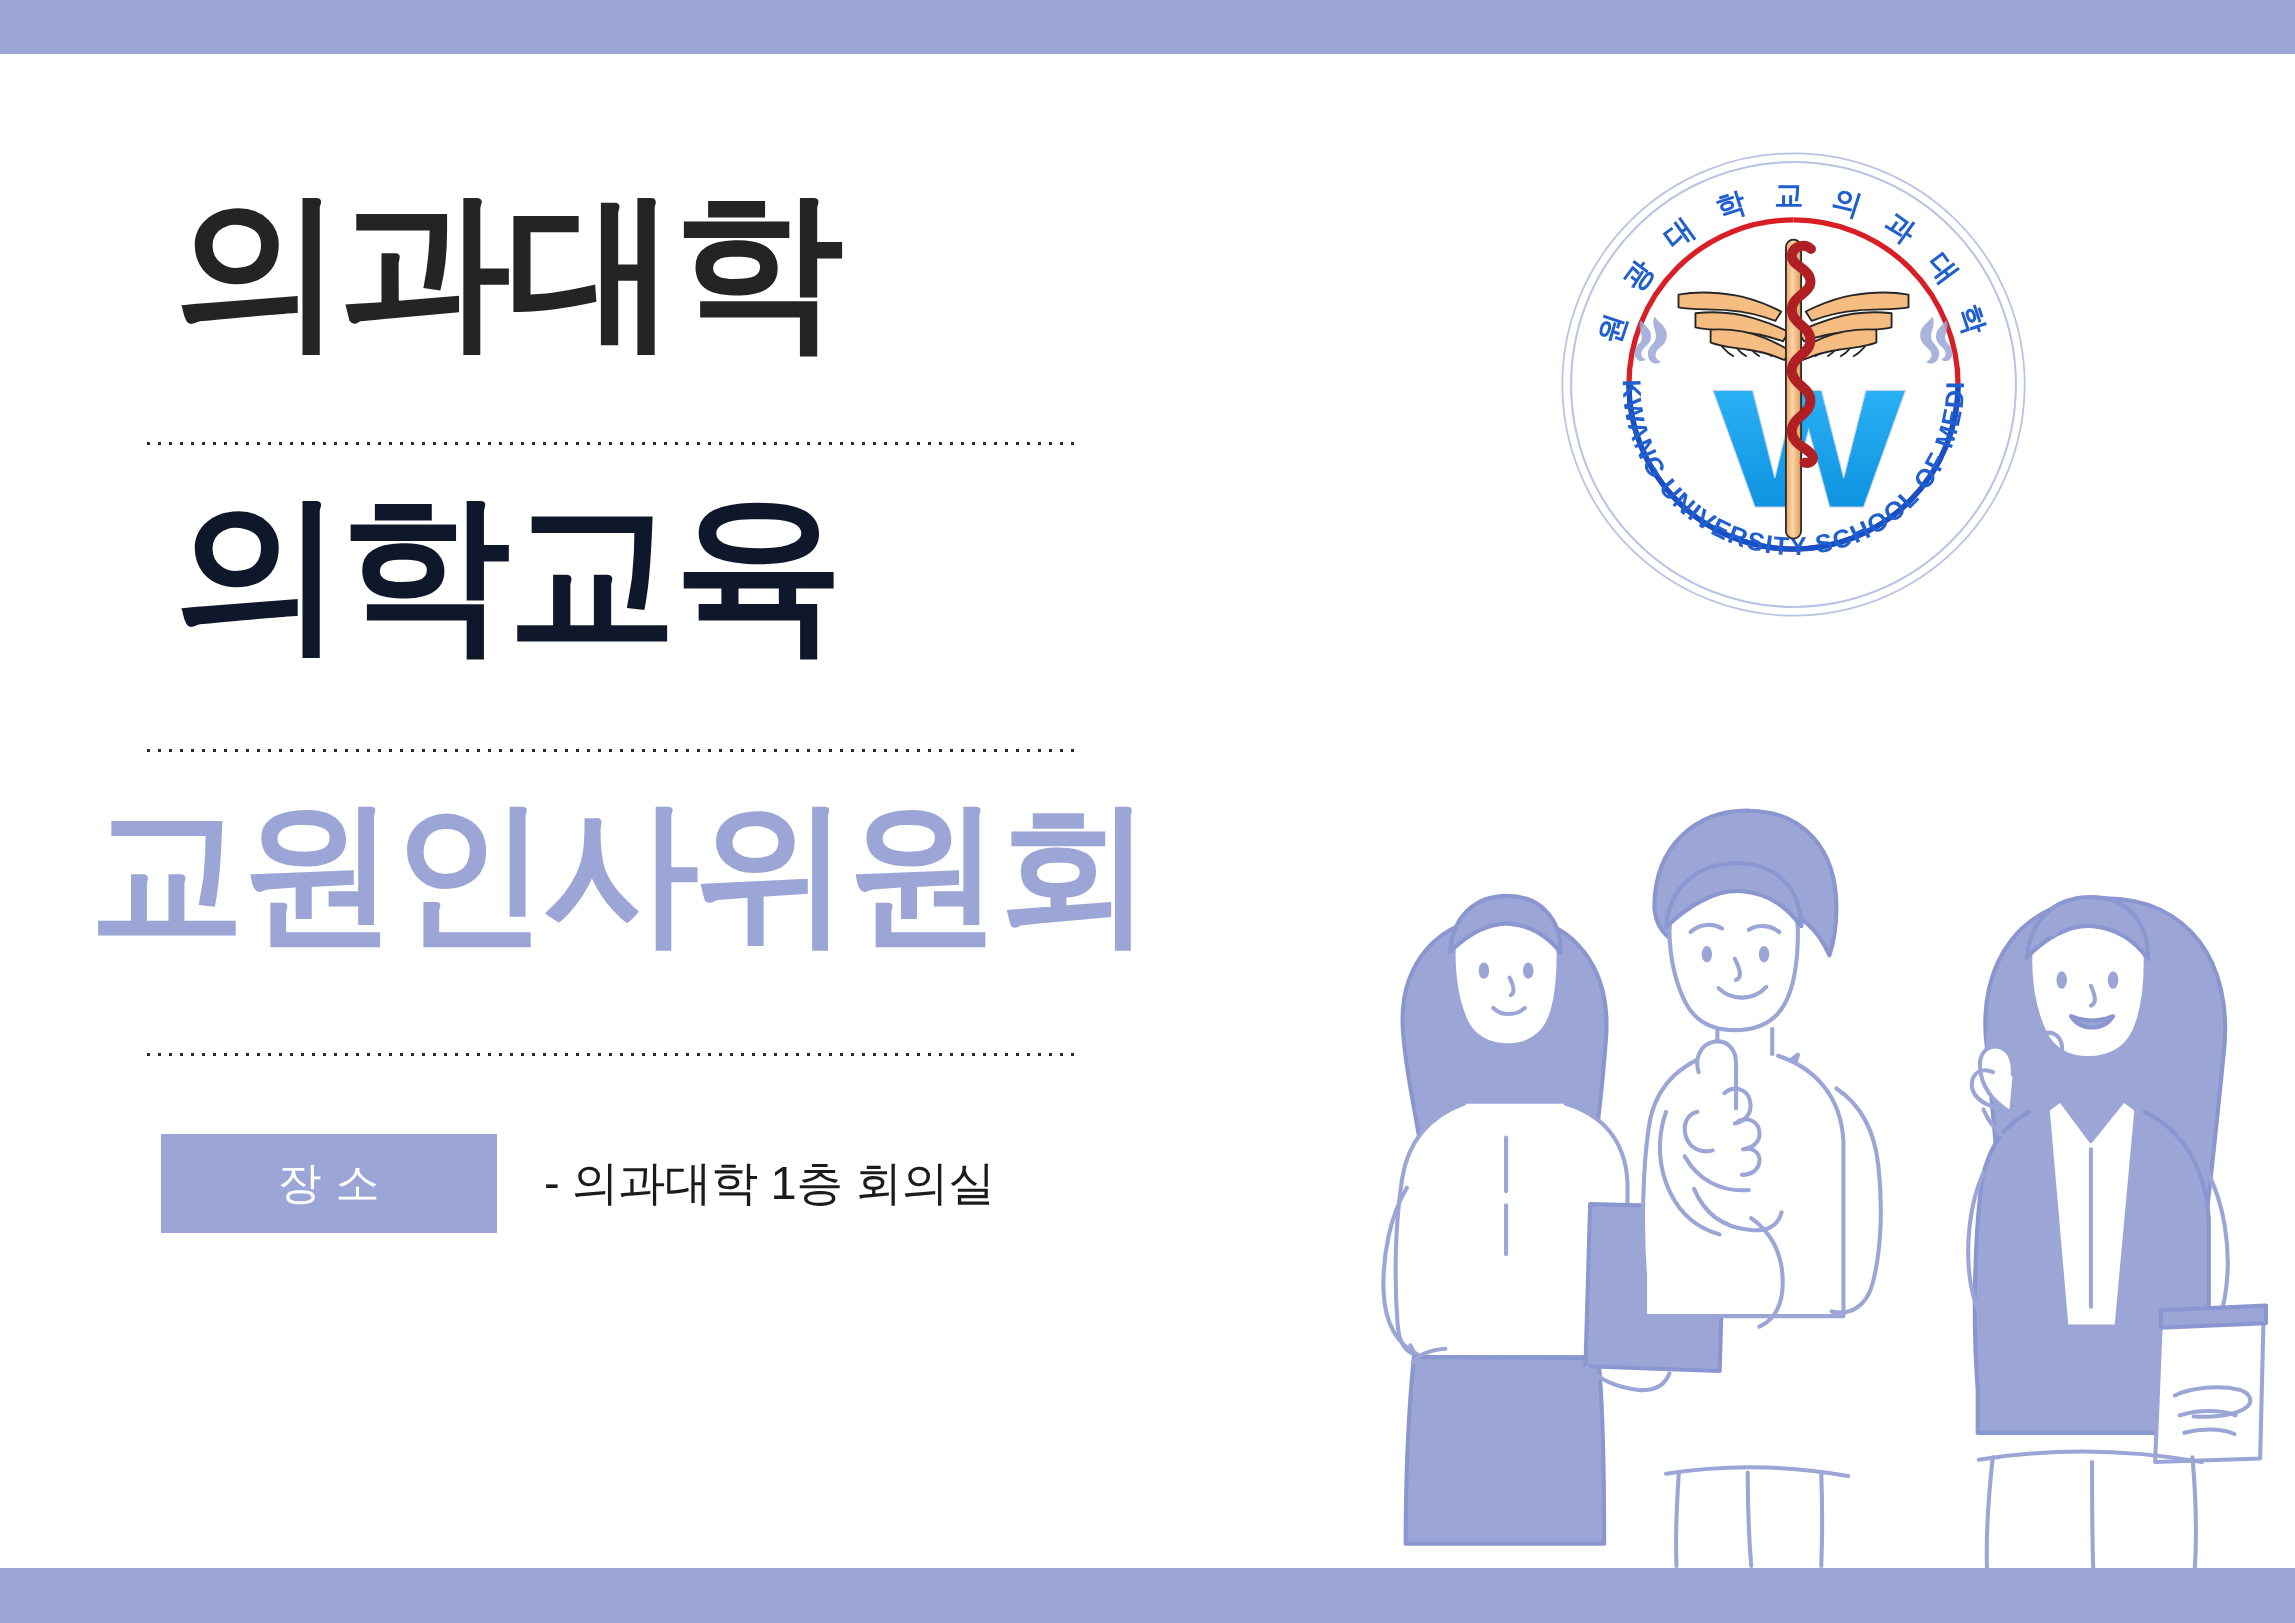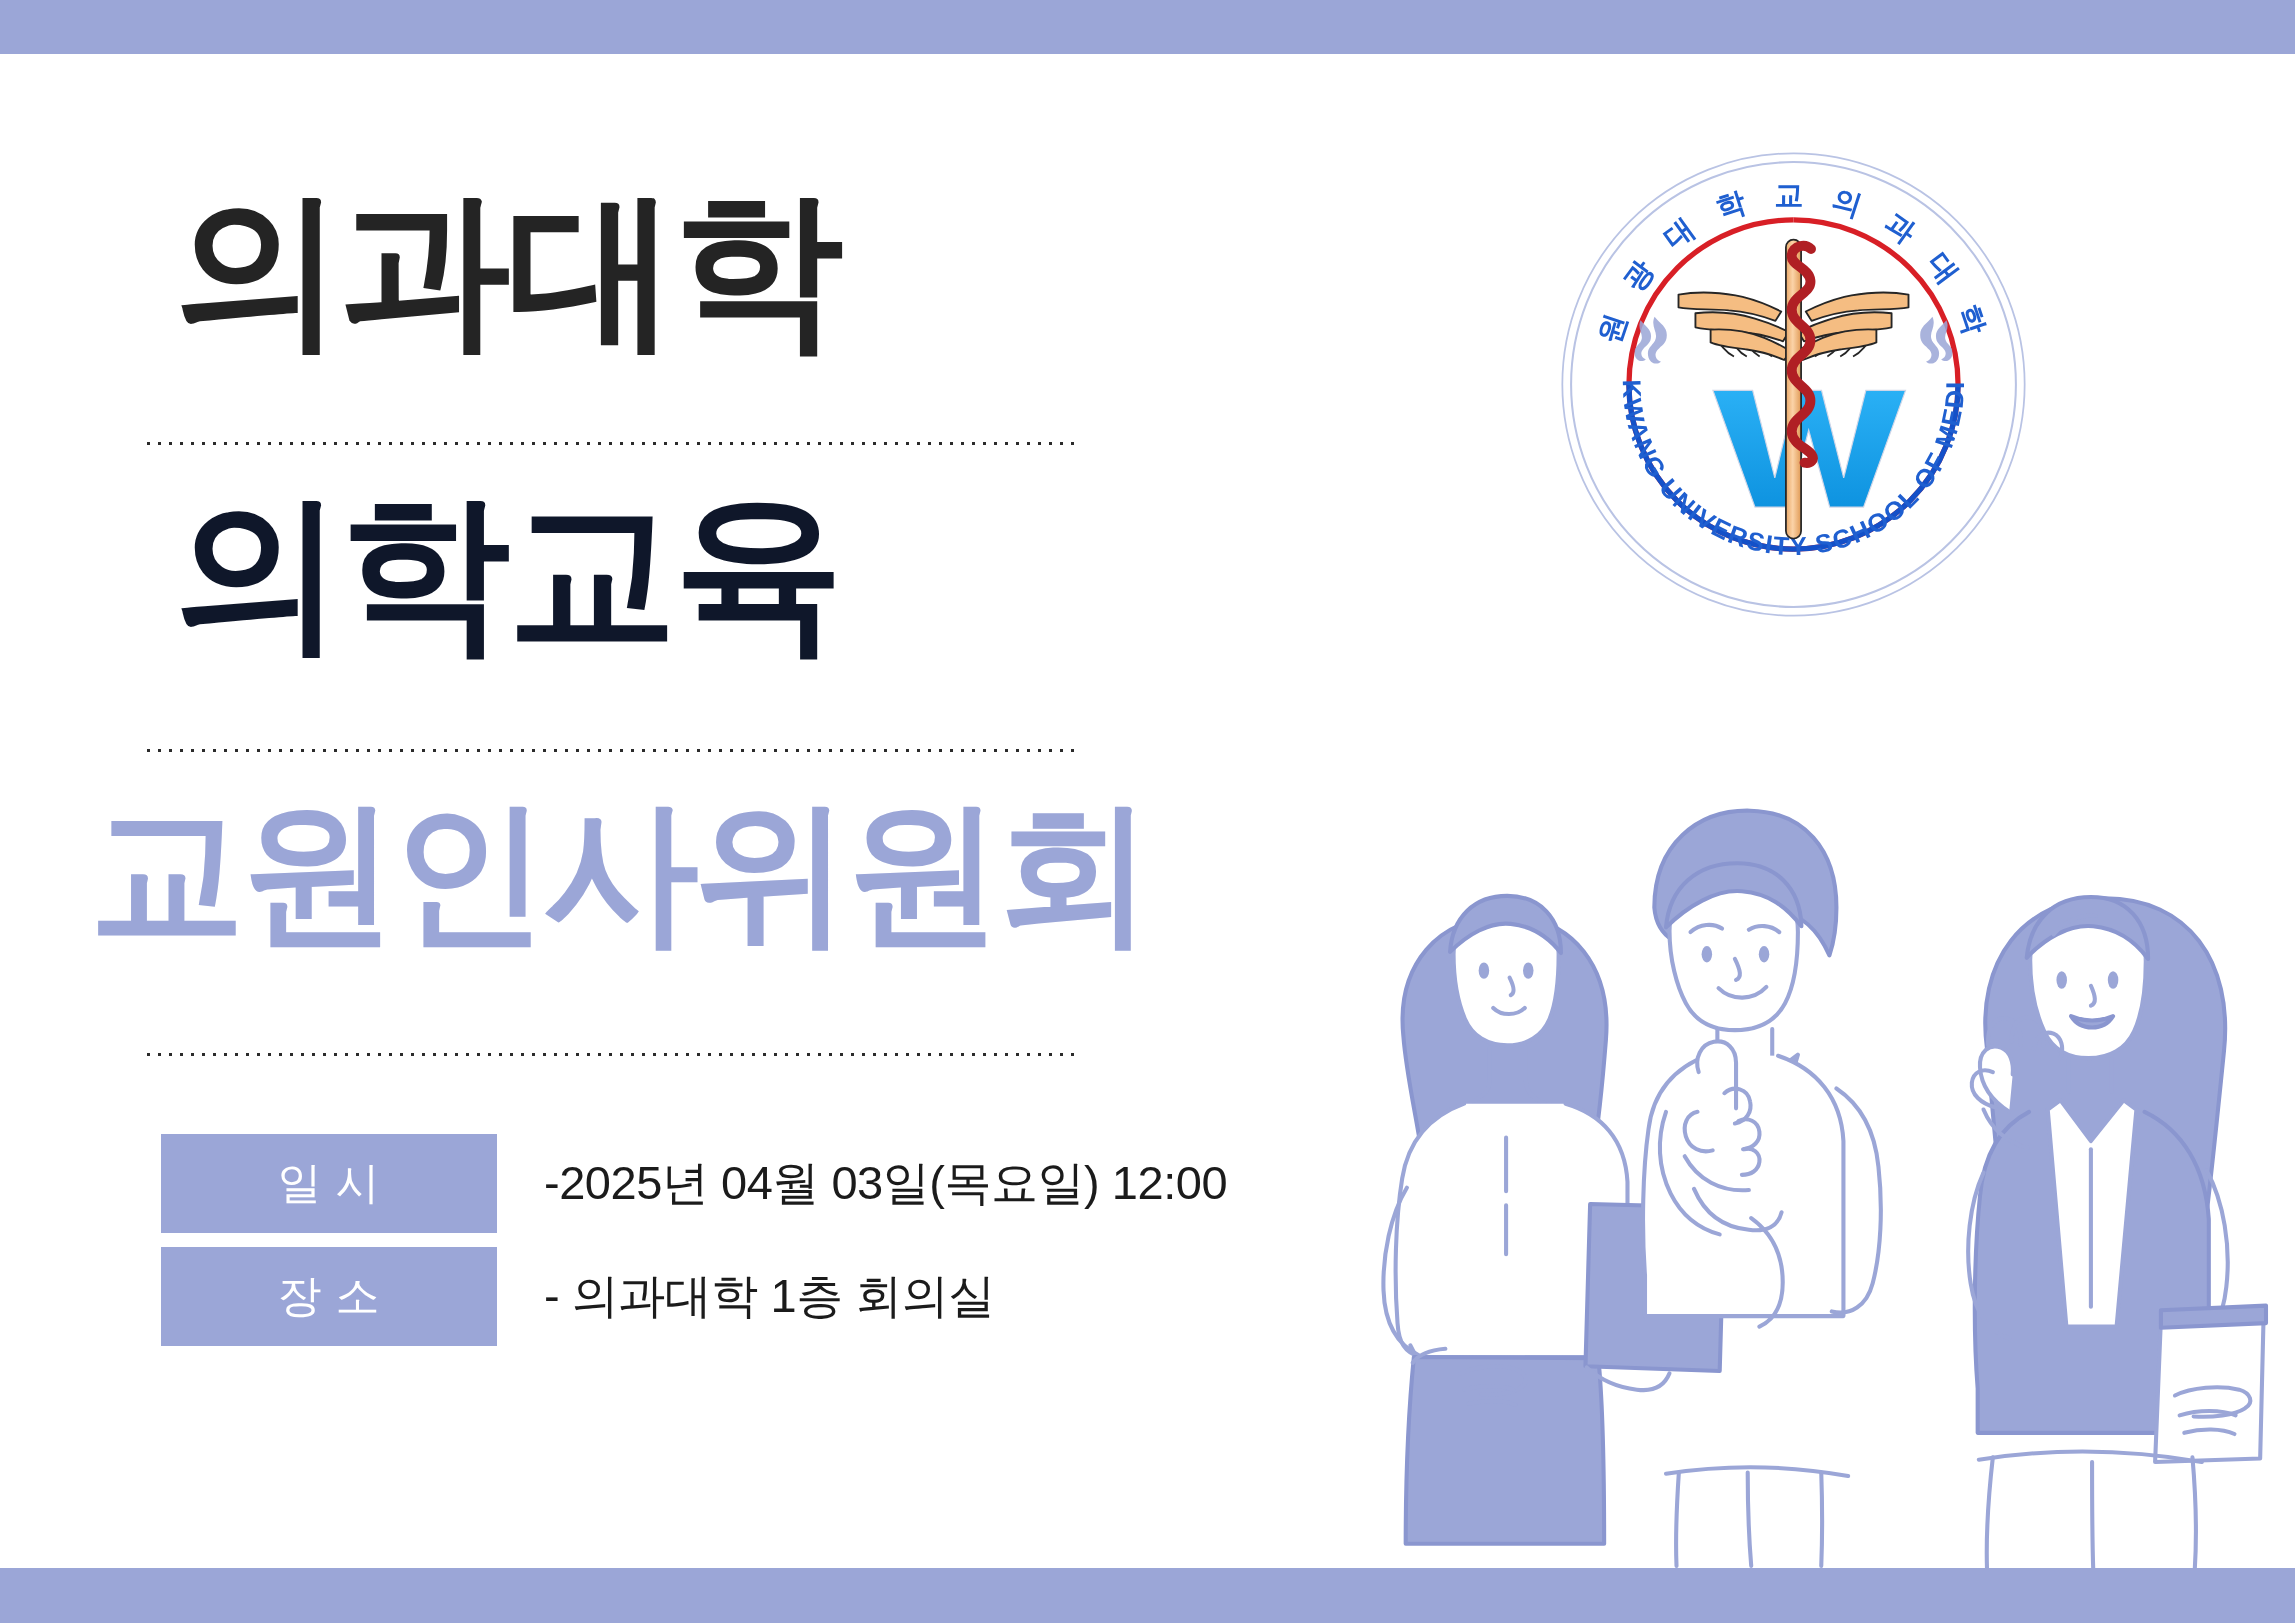--- a/index.html
+++ b/index.html
@@ -116,24 +116,20 @@
     <div class="title-line title-2">의학교육</div>
 
     <div class="dotline dot-2"></div>
 
     <div class="title-line title-3">교원인사위원회</div>
 
     <div class="dotline dot-3"></div>
 
     <div class="info-block">
 
-      <div class="info-row">
-        <div class="info-label">일     시</div>
-        <div class="info-value">-2025년 04월 03일(목요일) 12:00</div>
-      </div>
 
       <div class="info-row">
         <div class="info-label">장     소</div>
         <div class="info-value">- 의과대학 1층 회의실</div>
       </div>
 
       <div class="info-row">
       </div>
 
     </div>

